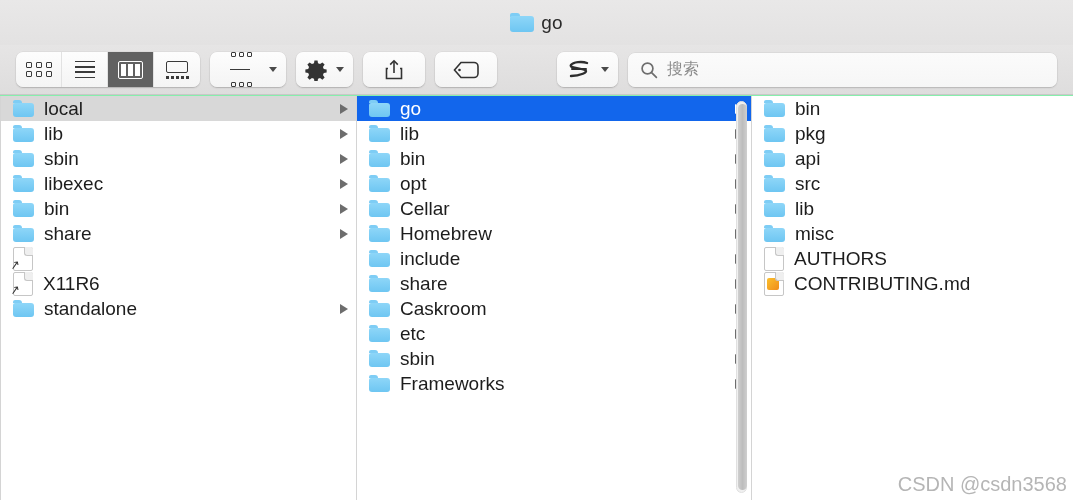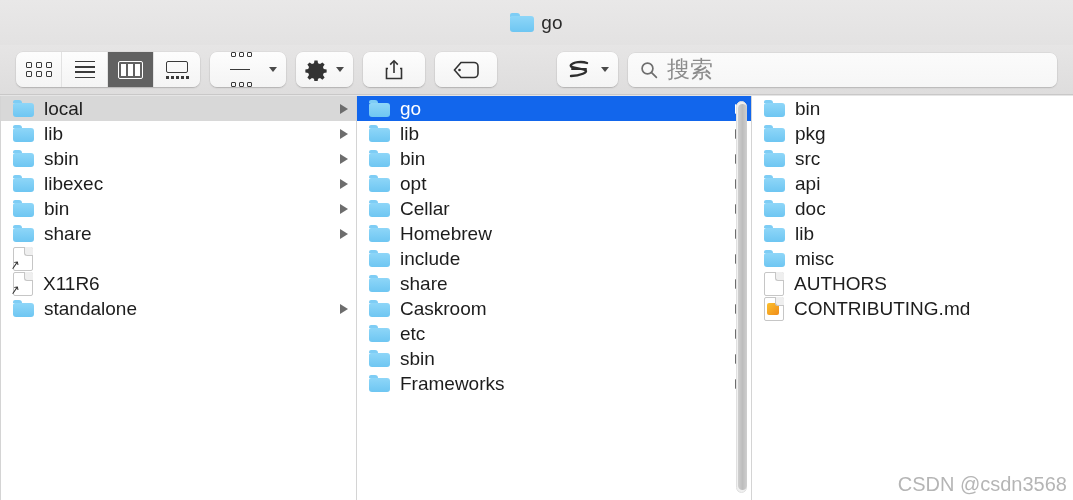--- a/index.html
+++ b/index.html
@@ -5,21 +5,21 @@
   * { box-sizing: border-box; margin: 0; padding: 0; }
   html, body {
     width: 1073px; height: 500px;
     overflow: hidden;
     font-family: "Liberation Sans", "DejaVu Sans", sans-serif;
     background: #ffffff;
   }
   .window {
     position: relative;
     width: 1073px; height: 500px;
-    background: #e5e5e5;
+    background: #86efac;
     overflow: hidden;
   }
 
   
   .titlebar {
     position: absolute; left: 0; top: 0;
     width: 1073px; height: 45px;
     background: linear-gradient(to bottom, #e9e8e8 0%, #e3e2e2 100%);
     display: flex; align-items: center; justify-content: center;
   }
@@ -137,21 +137,21 @@
   .search-field {
     flex: 1 1 auto;
     height: 34px;
     background: linear-gradient(to bottom, #fbfbfb 0%, #f6f6f6 100%);
     border-radius: 7px;
     box-shadow: 0 1px 1.5px rgba(0,0,0,0.15), 0 0 0 0.5px rgba(0,0,0,0.07);
     display: flex; align-items: center;
     padding: 0 12px; gap: 9px;
   }
   .search-placeholder {
-    font-size: 23px; color: #8c8c8c;
+    font-size: 16px; color: #8c8c8c;
   }
 
   
   .columns {
     position: absolute; left: 0; top: 96px;
     width: 1073px; height: 404px;
     display: flex;
     background: #ffffff;
   }
   .col {
@@ -445,31 +445,26 @@
           <span class="label">bin</span>
           <span class="arrow hidden"></span>
         </div>
         <div class="row">
           <span class="folder sm"></span>
           <span class="label">pkg</span>
           <span class="arrow hidden"></span>
         </div>
         <div class="row">
           <span class="folder sm"></span>
+          <span class="label">api</span>
+          <span class="arrow hidden"></span>
+        </div>
+        <div class="row">
+          <span class="folder sm"></span>
           <span class="label">src</span>
-          <span class="arrow hidden"></span>
-        </div>
-        <div class="row">
-          <span class="folder sm"></span>
-          <span class="label">api</span>
-          <span class="arrow hidden"></span>
-        </div>
-        <div class="row">
-          <span class="folder sm"></span>
-          <span class="label">doc</span>
           <span class="arrow hidden"></span>
         </div>
         <div class="row">
           <span class="folder sm"></span>
           <span class="label">lib</span>
           <span class="arrow hidden"></span>
         </div>
         <div class="row">
           <span class="folder sm"></span>
           <span class="label">misc</span>

